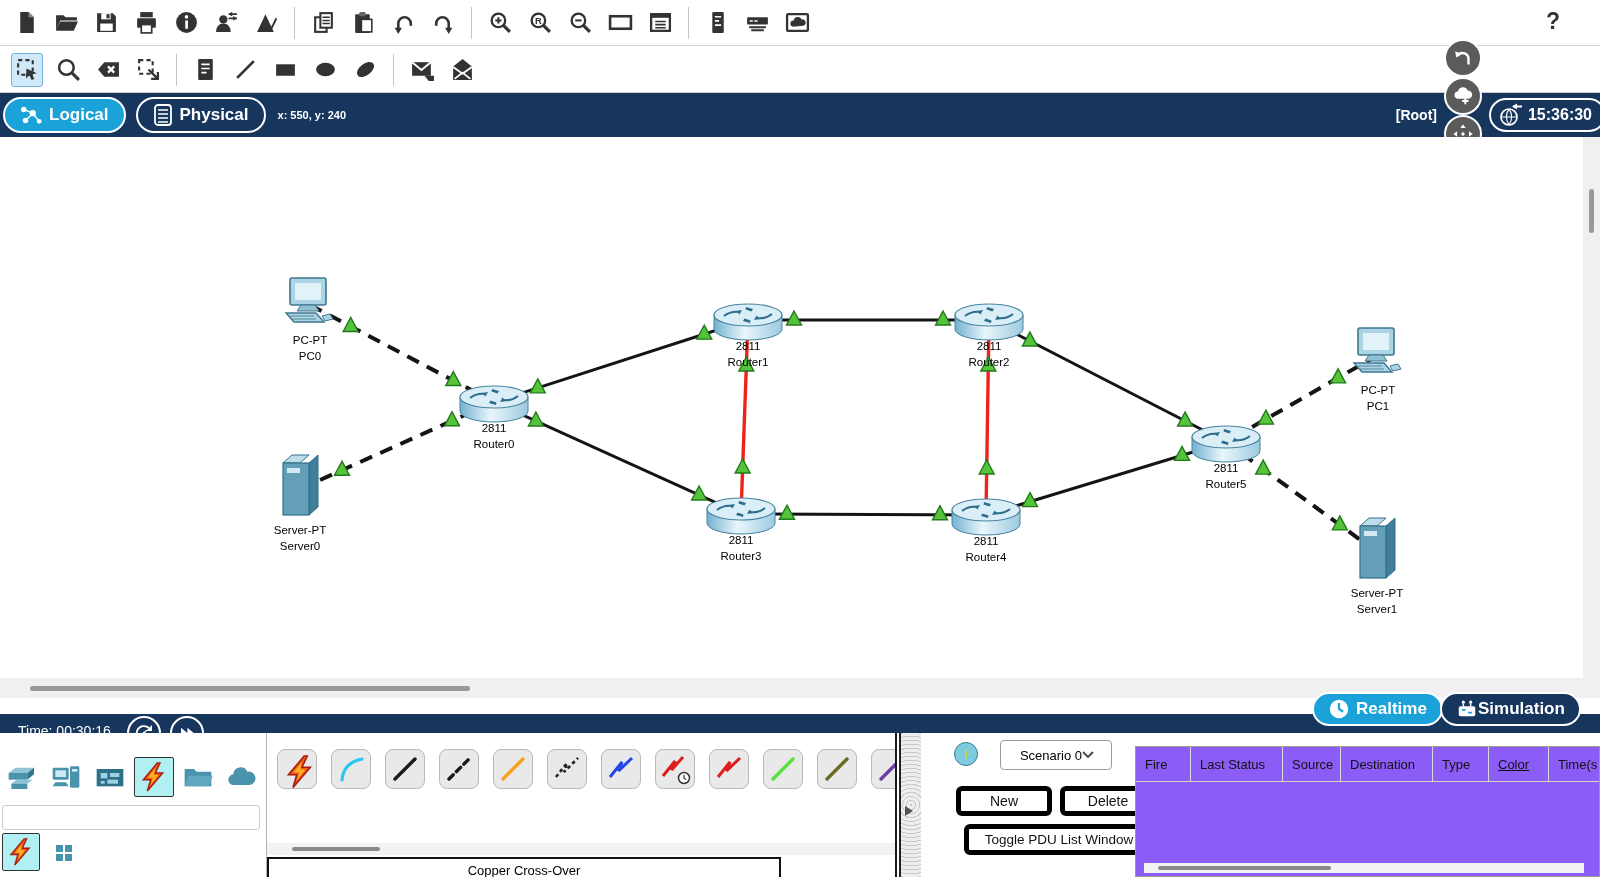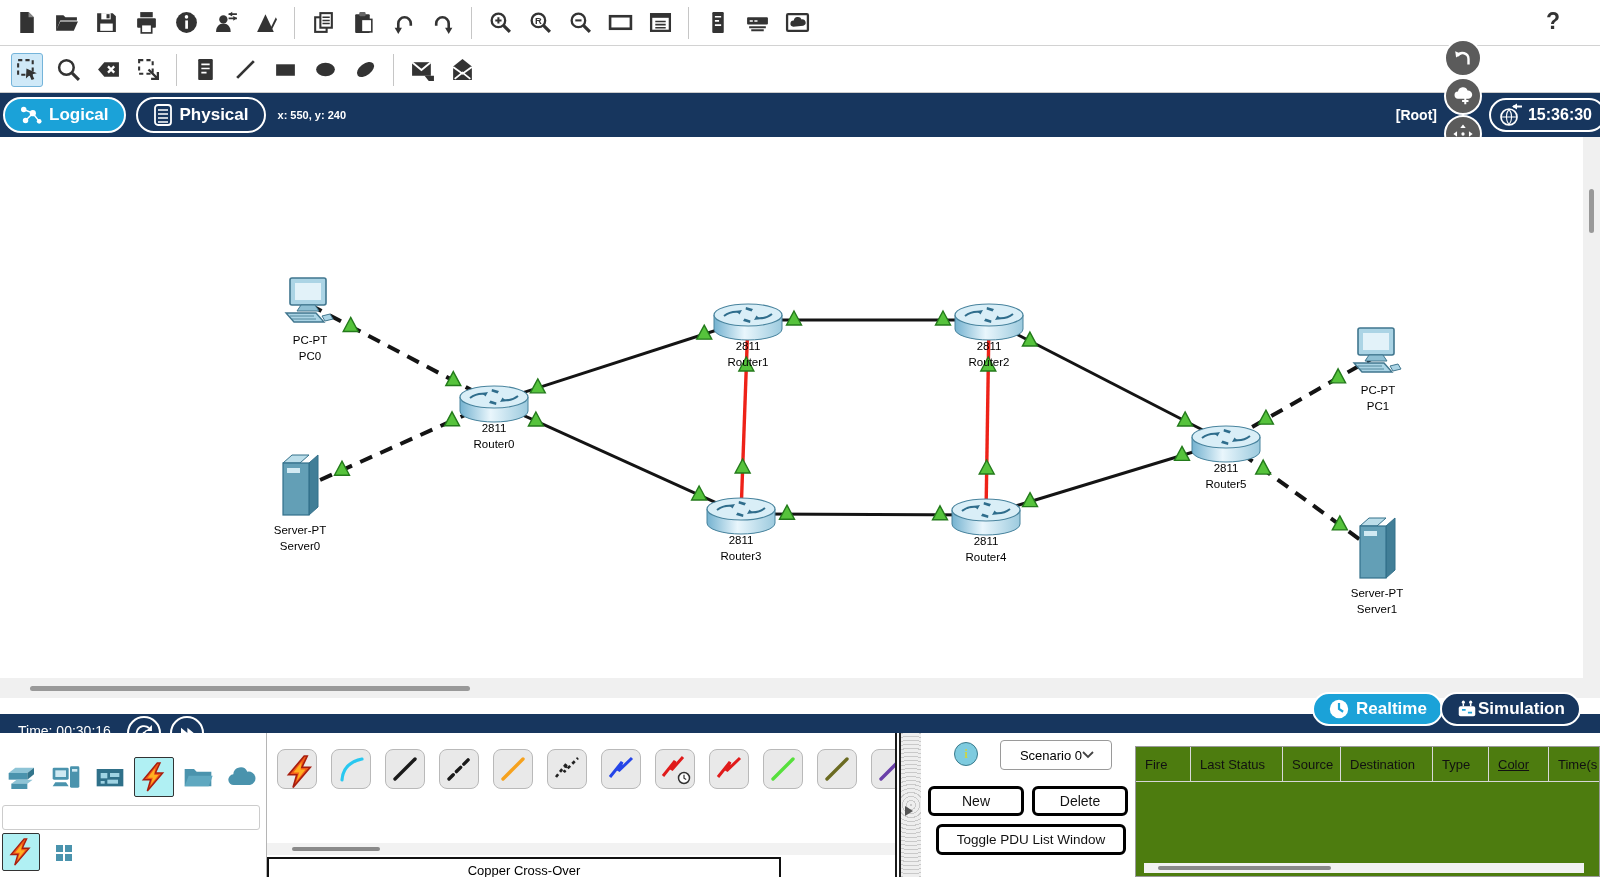--- a/index.html
+++ b/index.html
@@ -44,22 +44,22 @@
   #connpanel{position:absolute;left:267px;top:0;width:630px;height:144px;border-right:2px solid #1a1a1a;overflow:hidden;box-sizing:border-box;}
   .connbtn{position:absolute;top:16px;width:38px;height:38px;background:#e9e9e9;border:1px solid #b9b9b9;border-radius:8px;display:flex;align-items:center;justify-content:center;}
   #connscroll{position:absolute;left:0;top:110px;width:100%;height:12px;background:#f2f2f2;}
   #connscroll .handle{position:absolute;left:25px;top:4px;width:88px;height:4px;background:#8a8a8a;border-radius:2px;}
   #connlabel{position:absolute;left:0;top:124px;width:514px;height:20px;background:#fff;border:2px solid #111;border-bottom:none;text-align:center;font-size:13px;padding-top:4px;box-sizing:border-box;}
   #splitter{position:absolute;left:899px;top:0;width:20px;height:144px;border-left:2px solid #222;background:repeating-radial-gradient(circle at 50% 50%, #c9c9c9 0 1px, #eee 1px 4px);}
   #splitter-arrow{position:absolute;left:904px;top:72px;}
   #scenariopanel{position:absolute;left:919px;top:0;width:216px;height:144px;}
   #scenario-info{position:absolute;left:35px;top:9px;width:22px;height:22px;border-radius:50%;background:#7ecbdf;border:1.5px solid #3a7a8c;display:flex;align-items:center;justify-content:center;font-weight:bold;font-size:13px;color:#c8d44a;font-family:"Liberation Serif",serif;}
   #scenario-dd{position:absolute;left:81px;top:7px;width:112px;height:30px;border:1px solid #9a9a9a;border-radius:4px;display:flex;align-items:center;justify-content:center;padding:0 8px 0 10px;font-size:13px;box-sizing:border-box;background:#fff;}
-  .pbtn{position:absolute;height:30px;border:3px solid #000000;border-radius:6px;background:#fff;display:flex;align-items:center;justify-content:center;font-size:14px;color:#111;box-sizing:border-box;}
-  #pdupanel{position:absolute;left:1135px;top:13px;width:465px;height:131px;background:#4d7c0f;border:1px solid #9a9a9a;box-sizing:border-box;}
+  .pbtn{position:absolute;height:30px;border:5px solid #000000;border-radius:6px;background:#fff;display:flex;align-items:center;justify-content:center;font-size:14px;color:#111;box-sizing:border-box;margin-left:28px;}
+  #pdupanel{position:absolute;left:1135px;top:13px;width:465px;height:131px;background:#8b5cf6;border:1px solid #9a9a9a;box-sizing:border-box;}
   #pduheaders{display:flex;height:34px;border-bottom:1px solid #d6d6d6;}
   .pduh{display:flex;align-items:center;padding-left:9px;font-size:13px;color:#111;border-right:1px solid #d9d9d9;box-sizing:border-box;white-space:nowrap;overflow:hidden;}
   #pduscroll{position:absolute;left:8px;bottom:3px;width:440px;height:10px;background:#f2f2f2;}
   #pduscroll .handle{position:absolute;left:14px;top:3px;width:173px;height:4px;background:#8a8a8a;border-radius:2px;}
   .nodelabel{font-size:11.5px;fill:#000;}
   svg{display:block;}
 </style>
 </head>
 <body>
 

